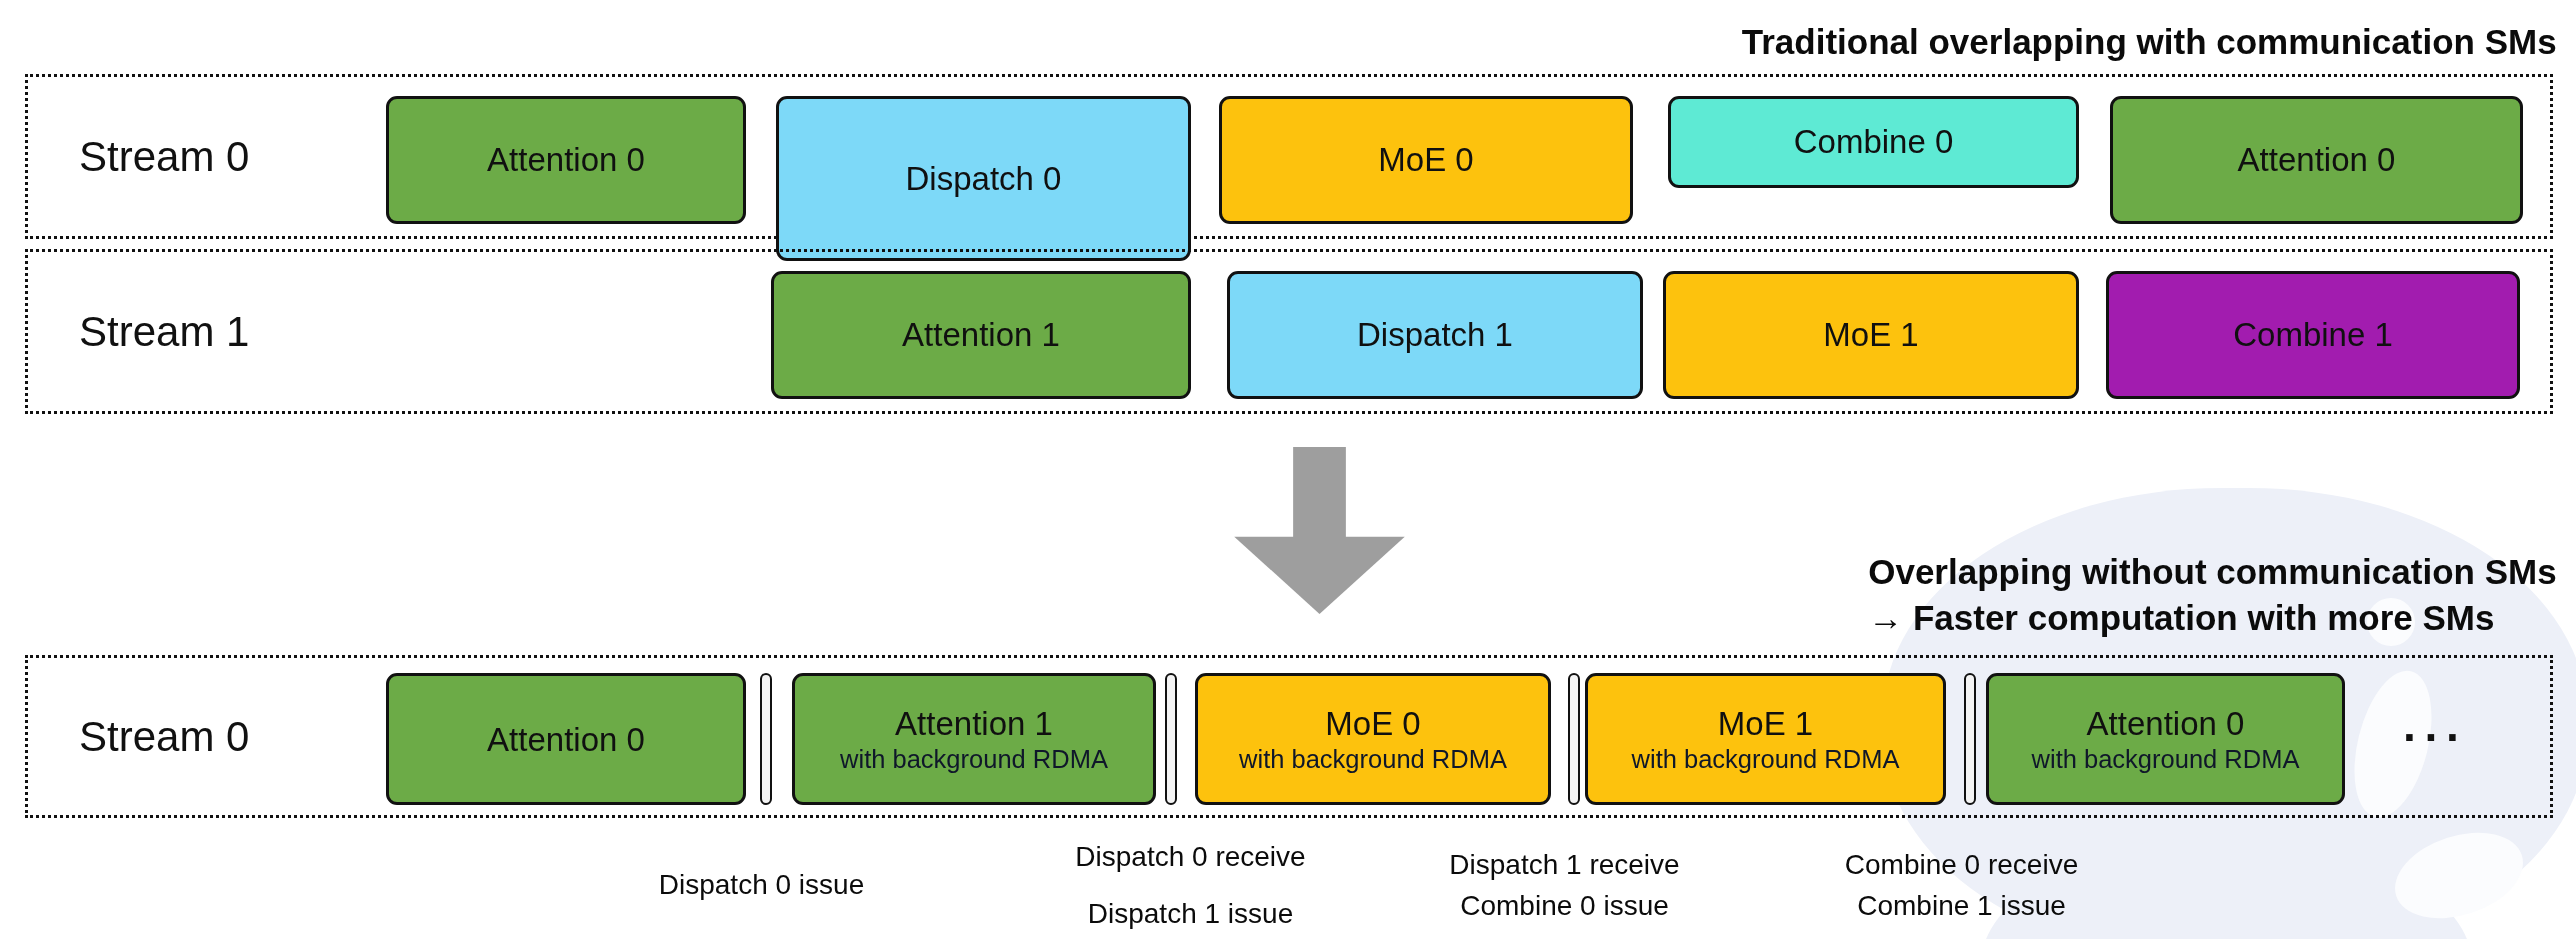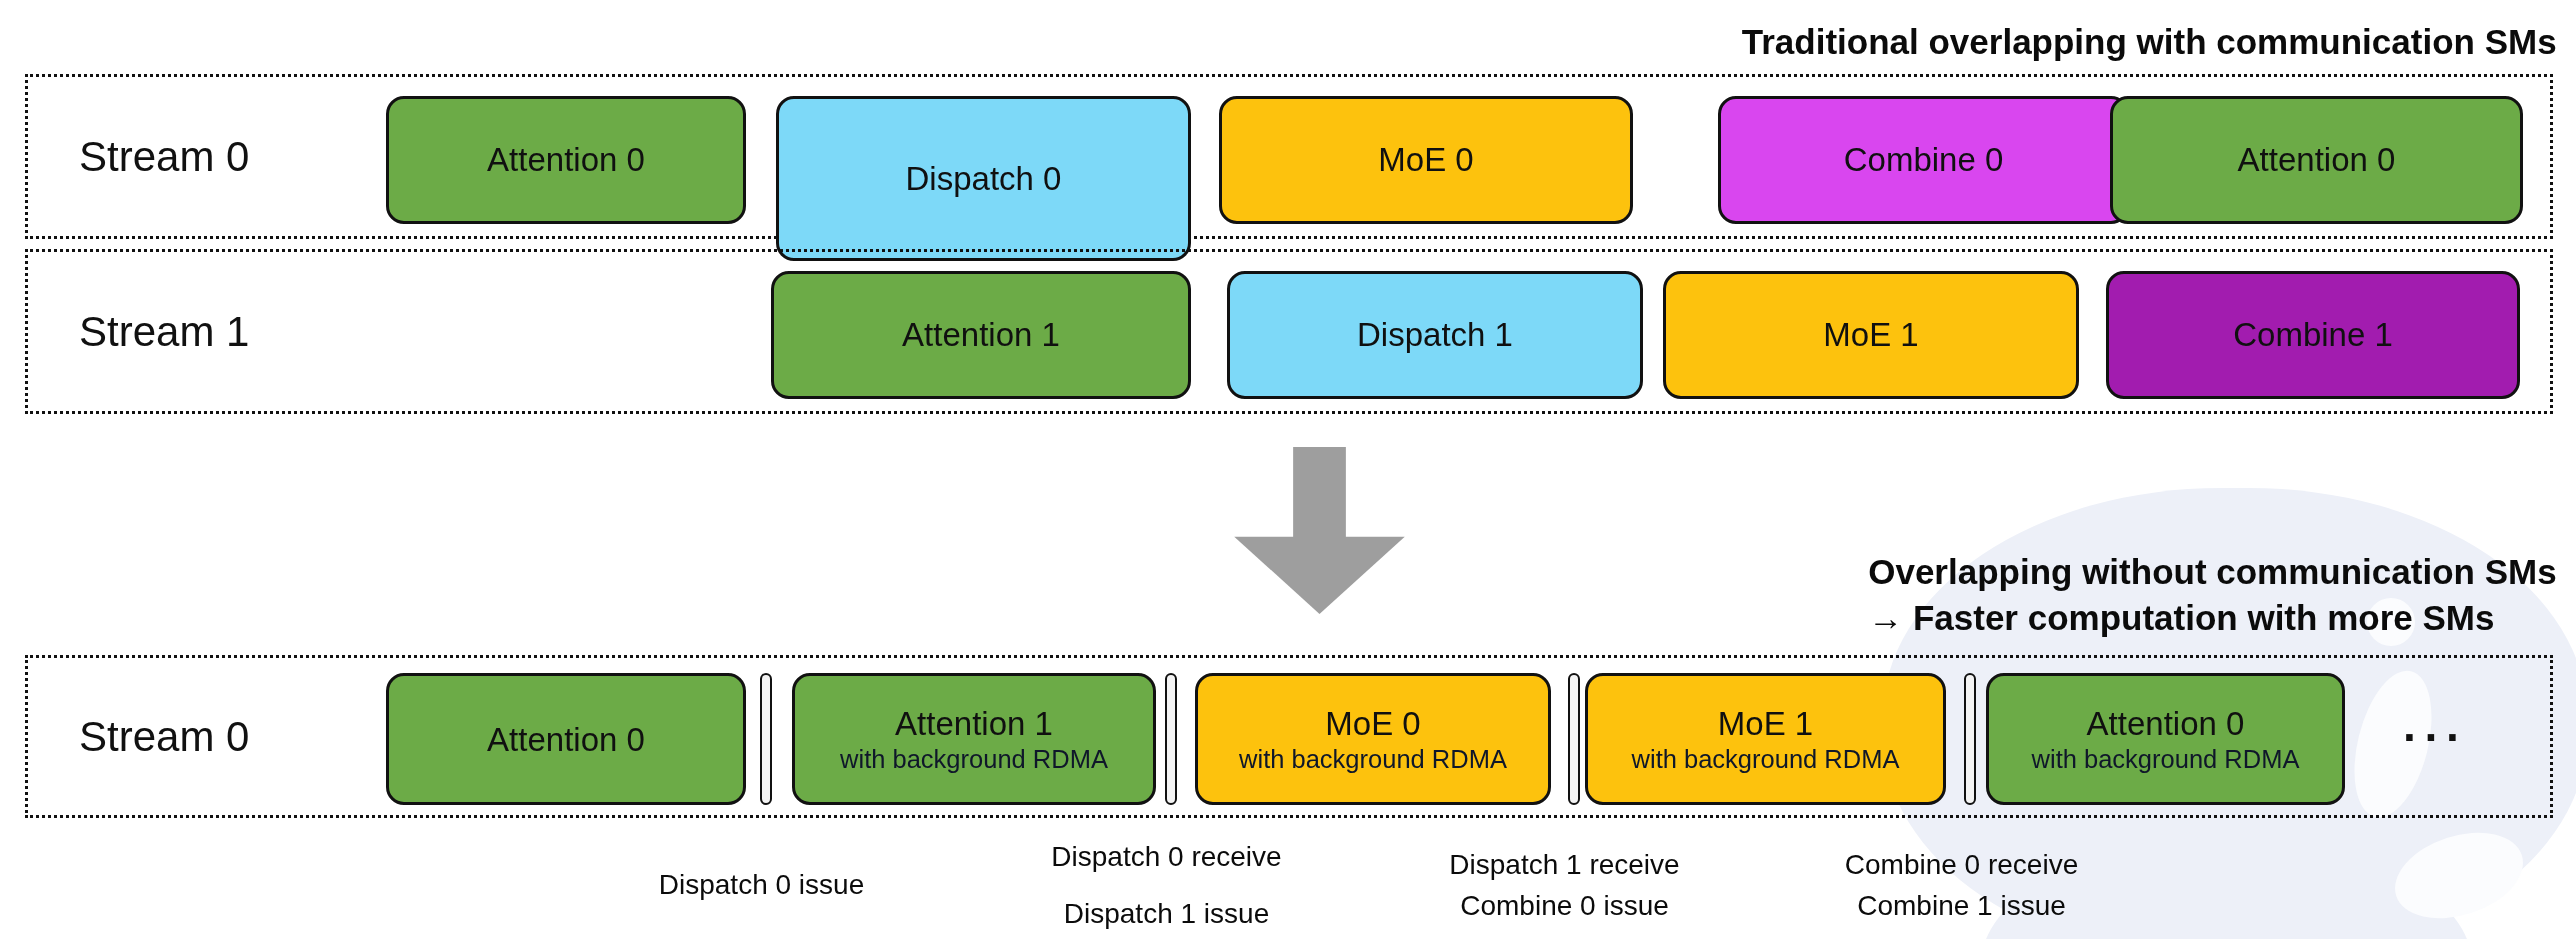--- a/index.html
+++ b/index.html
@@ -27,21 +27,21 @@
   }
   .stream-label{
     position:absolute;left:51px;top:0;bottom:0;
     display:flex;align-items:center;
     font-size:42px;color:#111;
   }
   .block{
     position:absolute;
     box-sizing:border-box;
     border:3.5px solid #111;
-    border-radius:18px;
+    border-radius:11px;
     display:flex;flex-direction:column;
     align-items:center;justify-content:center;
     text-align:center;
   }
   .block .main{font-size:33px;line-height:39px;color:#101010;}
   .block .sub{font-size:25.5px;line-height:32px;color:#0f172a;}
   .separator{
     position:absolute;
     box-sizing:border-box;
     border:2.6px solid #111;
@@ -79,21 +79,21 @@
     <div class="stream-label">Stream 0</div>
   <div class="block" style="left: 358px; top: 18.5px; width: 360px; height: 128px; background: rgb(108, 171, 71);">
         <div class="main">Attention 0</div>
       </div>
       <div class="block" style="left: 748px; top: 18.5px; width: 415px; height: 165px; background: rgb(125, 217, 248);">
         <div class="main">Dispatch 0</div>
       </div>
       <div class="block" style="left: 1191px; top: 18.5px; width: 414px; height: 128px; background: rgb(253, 194, 13);">
         <div class="main">MoE 0</div>
       </div>
-      <div class="block" style="left: 1690px; top: 18.5px; width: 411px; height: 128px; background: #d946ef;">
+      <div class="block" style="left: 1640px; top: 18.5px; width: 411px; height: 92px; background: #5eead4;">
         <div class="main">Combine 0</div>
       </div>
       <div class="block" style="left: 2082px; top: 18.5px; width: 413px; height: 128px; background: rgb(108, 171, 71);">
         <div class="main">Attention 0</div>
       </div>
     </div>
 
   <div class="stream-box layer" id="row-box-1" style="top:249px;height:165px;">
     <div class="stream-label">Stream 1</div>
   <div class="block" style="left: 743px; top: 18.5px; width: 420px; height: 128px; background: rgb(108, 171, 71);">
@@ -145,21 +145,21 @@
       <div class="separator" style="left: 732px; top: 15px; width: 12.3px; height: 132px; background: rgb(244, 244, 244);"></div>
       <div class="separator" style="left: 1137px; top: 15px; width: 12.3px; height: 132px; background: rgb(244, 244, 244);"></div>
       <div class="separator" style="left: 1540px; top: 15px; width: 12.3px; height: 132px; background: rgb(244, 244, 244);"></div>
       <div class="separator" style="left: 1936px; top: 15px; width: 12.3px; height: 132px; background: rgb(244, 244, 244);"></div>
     </div>
 
   <div id="annotations">
       <div class="annotation" style="left: 568px; top: 836px; height: 97px;">
         <div>Dispatch 0 issue</div>
       </div>
-      <div class="annotation" style="left: 973px; top: 836px; height: 97px; gap: 16px;">
+      <div class="annotation" style="left: 997px; top: 836px; height: 97px; gap: 16px;">
         <div>Dispatch 0 receive</div>
         <div>Dispatch 1 issue</div>
       </div>
       <div class="annotation" style="left: 1371px; top: 836px; height: 97px;">
         <div>Dispatch 1 receive</div>
         <div>Combine 0 issue</div>
       </div>
       <div class="annotation" style="left: 1768px; top: 836px; height: 97px;">
         <div>Combine 0 receive</div>
         <div>Combine 1 issue</div>

